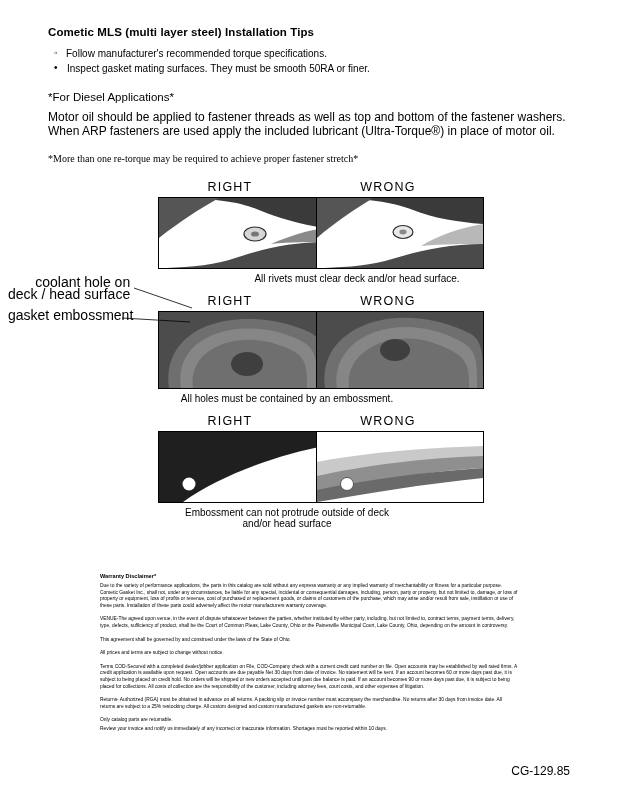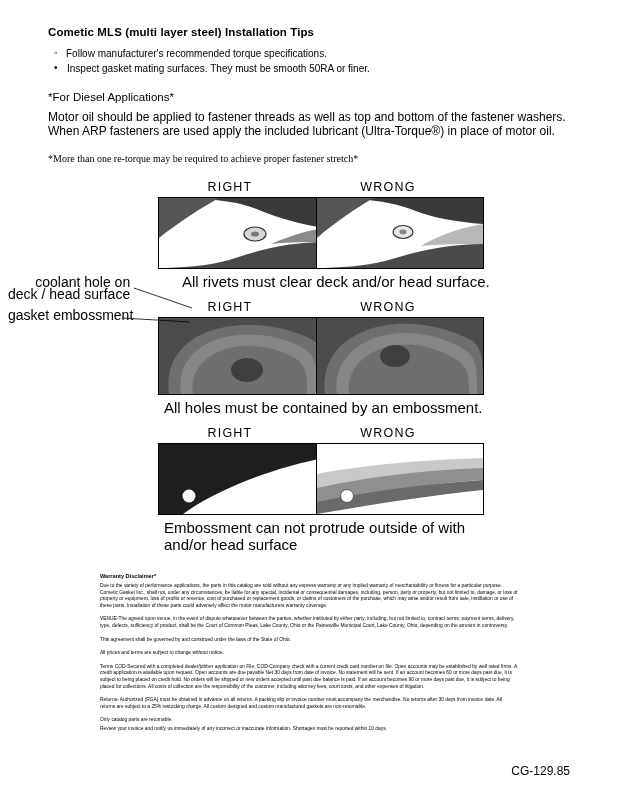--- a/index.html
+++ b/index.html
@@ -113,33 +113,33 @@
     box-sizing: border-box;
     overflow: hidden;
     position: relative;
     background: #ffffff;
   }
   .fig-box.tall {
     height: 78px;
   }
   .fig-box svg { display: block; }
   .caption {
-    font-size: 15px;
+    font-size: 10px;
     margin: 4px 0 0 0;
-    text-align: left;
+    text-align: center;
   }
   .cap-wrap {
     width: 350px;
     margin: 0 auto;
   }
   .cap-wrap.offset {
     margin-left: 134px;
   }
   .cap-wrap.offset2 {
-    margin-left: 116px;
+    margin-left: 64px;
   }
 
   
   .annot {
     position: absolute;
     font-size: 14px;
     text-align: right;
     line-height: 12.4px;
     white-space: nowrap;
   }
@@ -275,21 +275,21 @@
             <rect x="0" y="0" width="166" height="70" fill="#ffffff"></rect>
             <path d="M0,30 C40,22 100,16 166,14 V26 C104,28 46,36 0,46 Z" fill="#c9c9c9"></path>
             <path d="M0,44 C46,34 104,26 166,24 V36 C104,40 46,50 0,62 Z" fill="#8f8f8f"></path>
             <path d="M0,58 C48,48 106,40 166,36 V46 C106,52 48,62 0,70 Z" fill="#6a6a6a"></path>
             <circle cx="30" cy="52" r="6.5" fill="#ffffff" stroke="#555" stroke-width="1"></circle>
           </svg>
         </div>
       </div>
     </div>
     <div class="cap-wrap offset2">
-      <p class="caption" style="white-space:pre-line;">Embossment can not protrude outside of with
+      <p class="caption" style="white-space:pre-line;">Embossment can not protrude outside of deck
 and/or head surface</p>
     </div>
 
     <div class="annot" style="left:-40px; top:96px; white-space:pre-line;">coolant hole on
 deck / head surface</div>
     <div class="annot" style="left:-40px; top:129px;">gasket embossment</div>
 
     <svg style="position:absolute; left:-48px; top:86px; pointer-events:none;" width="300" height="80" viewBox="0 0 300 80">
       <line x1="134" y1="22" x2="192" y2="42" stroke="#000" stroke-width="0.8"></line>
       <line x1="122" y1="52" x2="190" y2="56" stroke="#000" stroke-width="0.8"></line>

